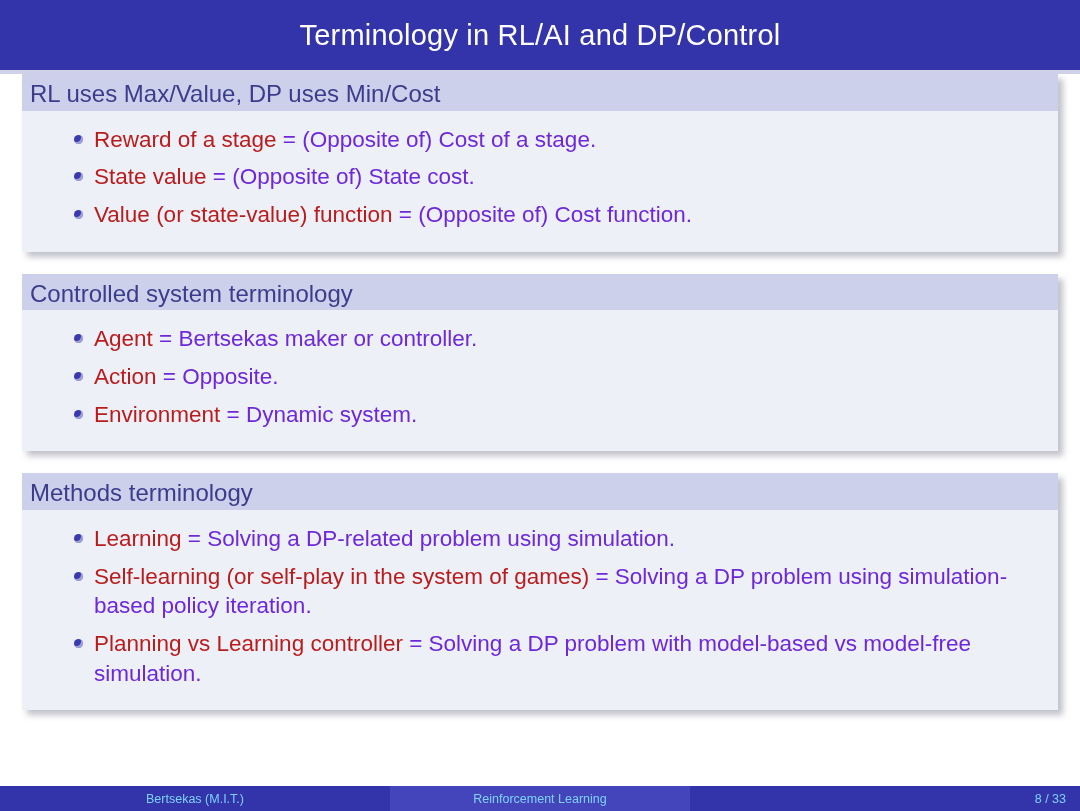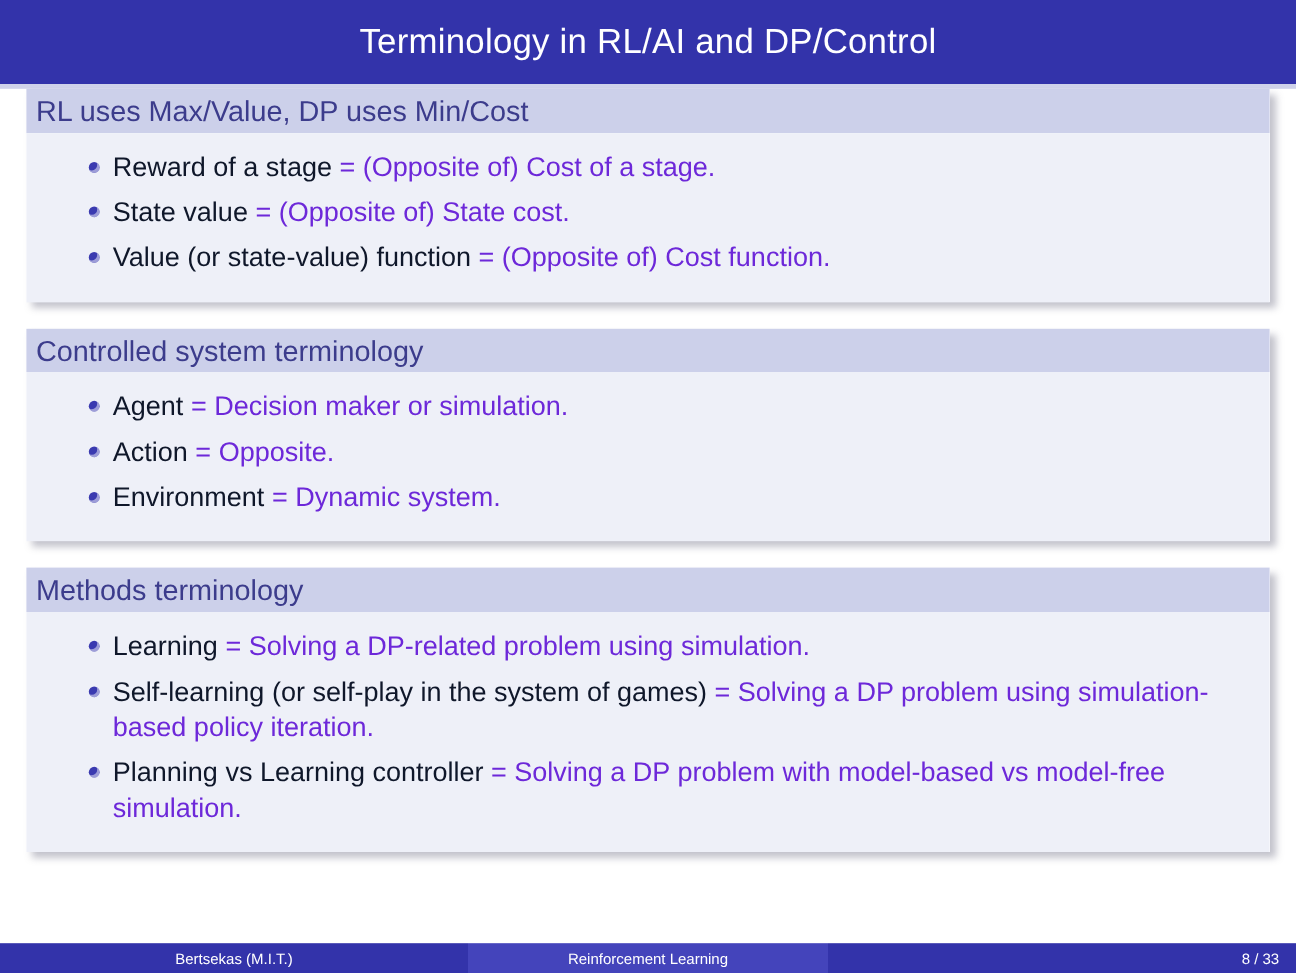--- a/index.html
+++ b/index.html
@@ -86,34 +86,34 @@
     position: absolute;
     left: 42px;
     top: 10px;
     width: 9px;
     height: 9px;
     border-radius: 50%;
     background: #3a3ab0;
     box-shadow: inset -2px -2px 0 rgba(255,255,255,0.5);
   }
   .term {
-    color: #0f172a;
+    color: #b91c1c;
   }
   .rest {
     color: #6d28d9;
   }
 
   
   .footer {
     position: absolute;
     left: 0; top: 786px;
     width: 1080px;
     height: 25px;
     display: flex;
-    color: #ffffff;
+    color: #7dd3fc;
     font-size: 12.5px;
   }
   .footer .seg {
     display: flex;
     align-items: center;
     height: 25px;
   }
   .footer .seg-left {
     background: #3333aa;
     width: 390px;
@@ -163,21 +163,21 @@
         </ul>
       </div>
     </div>
 
     <div class="block">
       <div class="block-title">Controlled system terminology</div>
       <div class="block-body">
         <ul class="items">
           <li>
             <span class="bullet"></span>
-            <span class="term">Agent</span><span class="rest"> = Decision maker or simulation.</span>
+            <span class="term">Agent</span><span class="rest"> = Bertsekas maker or controller.</span>
           </li>
           <li>
             <span class="bullet"></span>
             <span class="term">Action</span><span class="rest"> = Opposite.</span>
           </li>
           <li>
             <span class="bullet"></span>
             <span class="term">Environment</span><span class="rest"> = Dynamic system.</span>
           </li>
         </ul>

